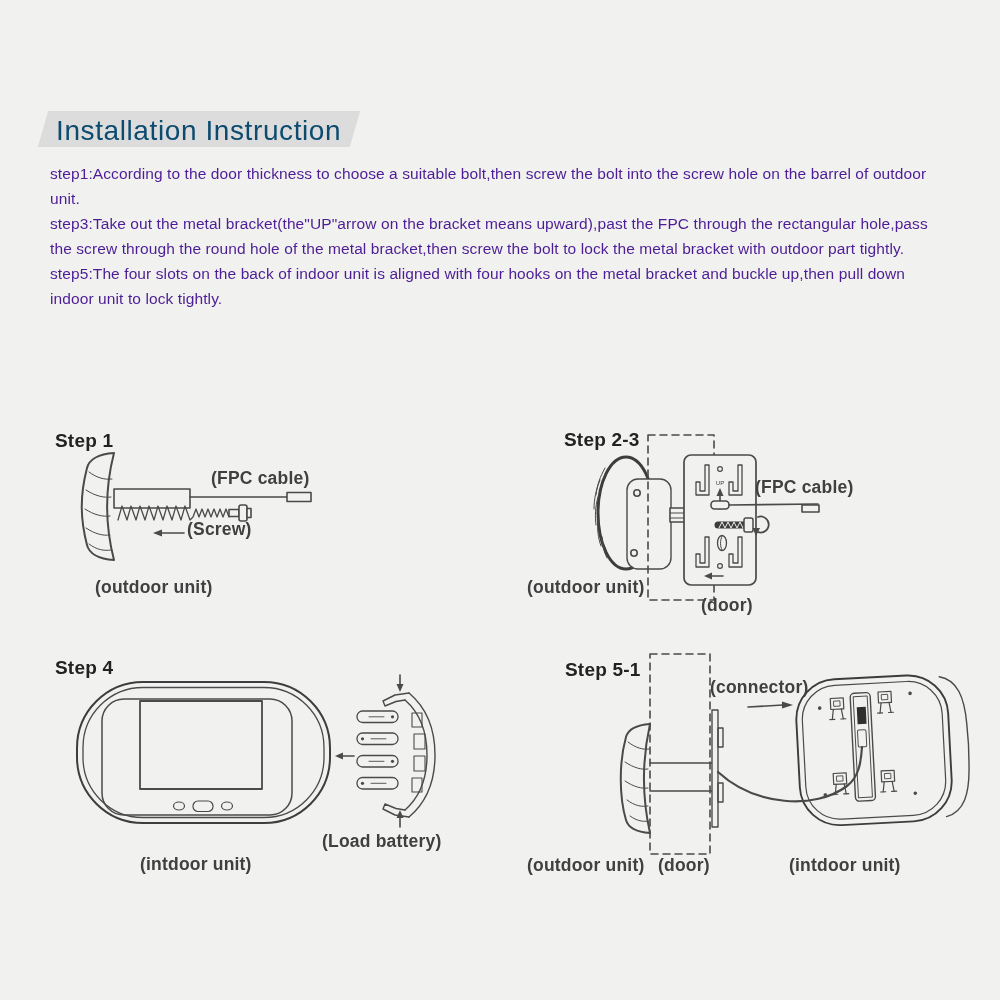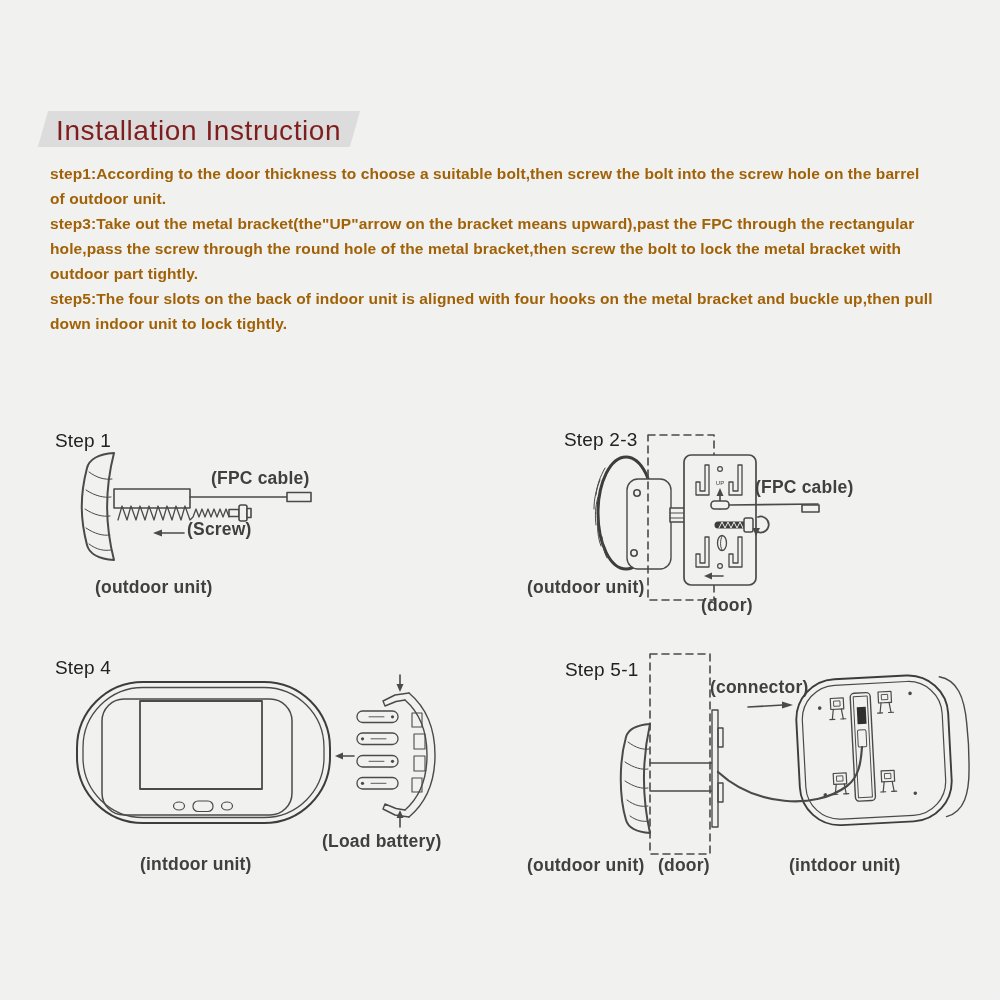--- a/index.html
+++ b/index.html
@@ -7,33 +7,33 @@
     position:relative; width:1000px; height:1000px;
     background:#f1f1f0; overflow:hidden;
     font-family:"Liberation Sans",sans-serif; color:#1f1f1f;
   }
   .title-band{
     position:absolute; left:43px; top:111px; width:312px; height:36px;
     background:#dcdcdc; transform:skewX(-16deg);
   }
   .title{
     position:absolute; left:56px; top:115px; margin:0;
-    font-size:28px; font-weight:400; letter-spacing:0.6px; color:#7f1d1d;
+    font-size:28px; font-weight:400; letter-spacing:0.6px; color:#0c4a6e;
   }
   .instructions{
     position:absolute; left:50px; top:161px; width:884px;
-    font-size:15.5px; font-weight:700; line-height:25px; color:#a16207;
+    font-size:15.5px; font-weight:400; line-height:25px; color:#4c1d95;
     letter-spacing:0.1px;
   }
   .instructions p{margin:0;}
   .lbl{
     position:absolute; white-space:nowrap;
     font-size:17.5px; font-weight:600; color:#404040; letter-spacing:0.2px;
   }
-  .step-label{ font-size:19px; font-weight:400; color:#222; }
+  .step-label{ font-size:19px; font-weight:700; color:#222; }
   svg{position:absolute; overflow:visible;}
   #dia1{left:40px; top:425px;}
   #dia23{left:530px; top:425px;}
   #dia4{left:40px; top:655px;}
   #dia56{left:515px; top:650px;}
 </style>
 </head>
 <body>
 
 <div class="page">

